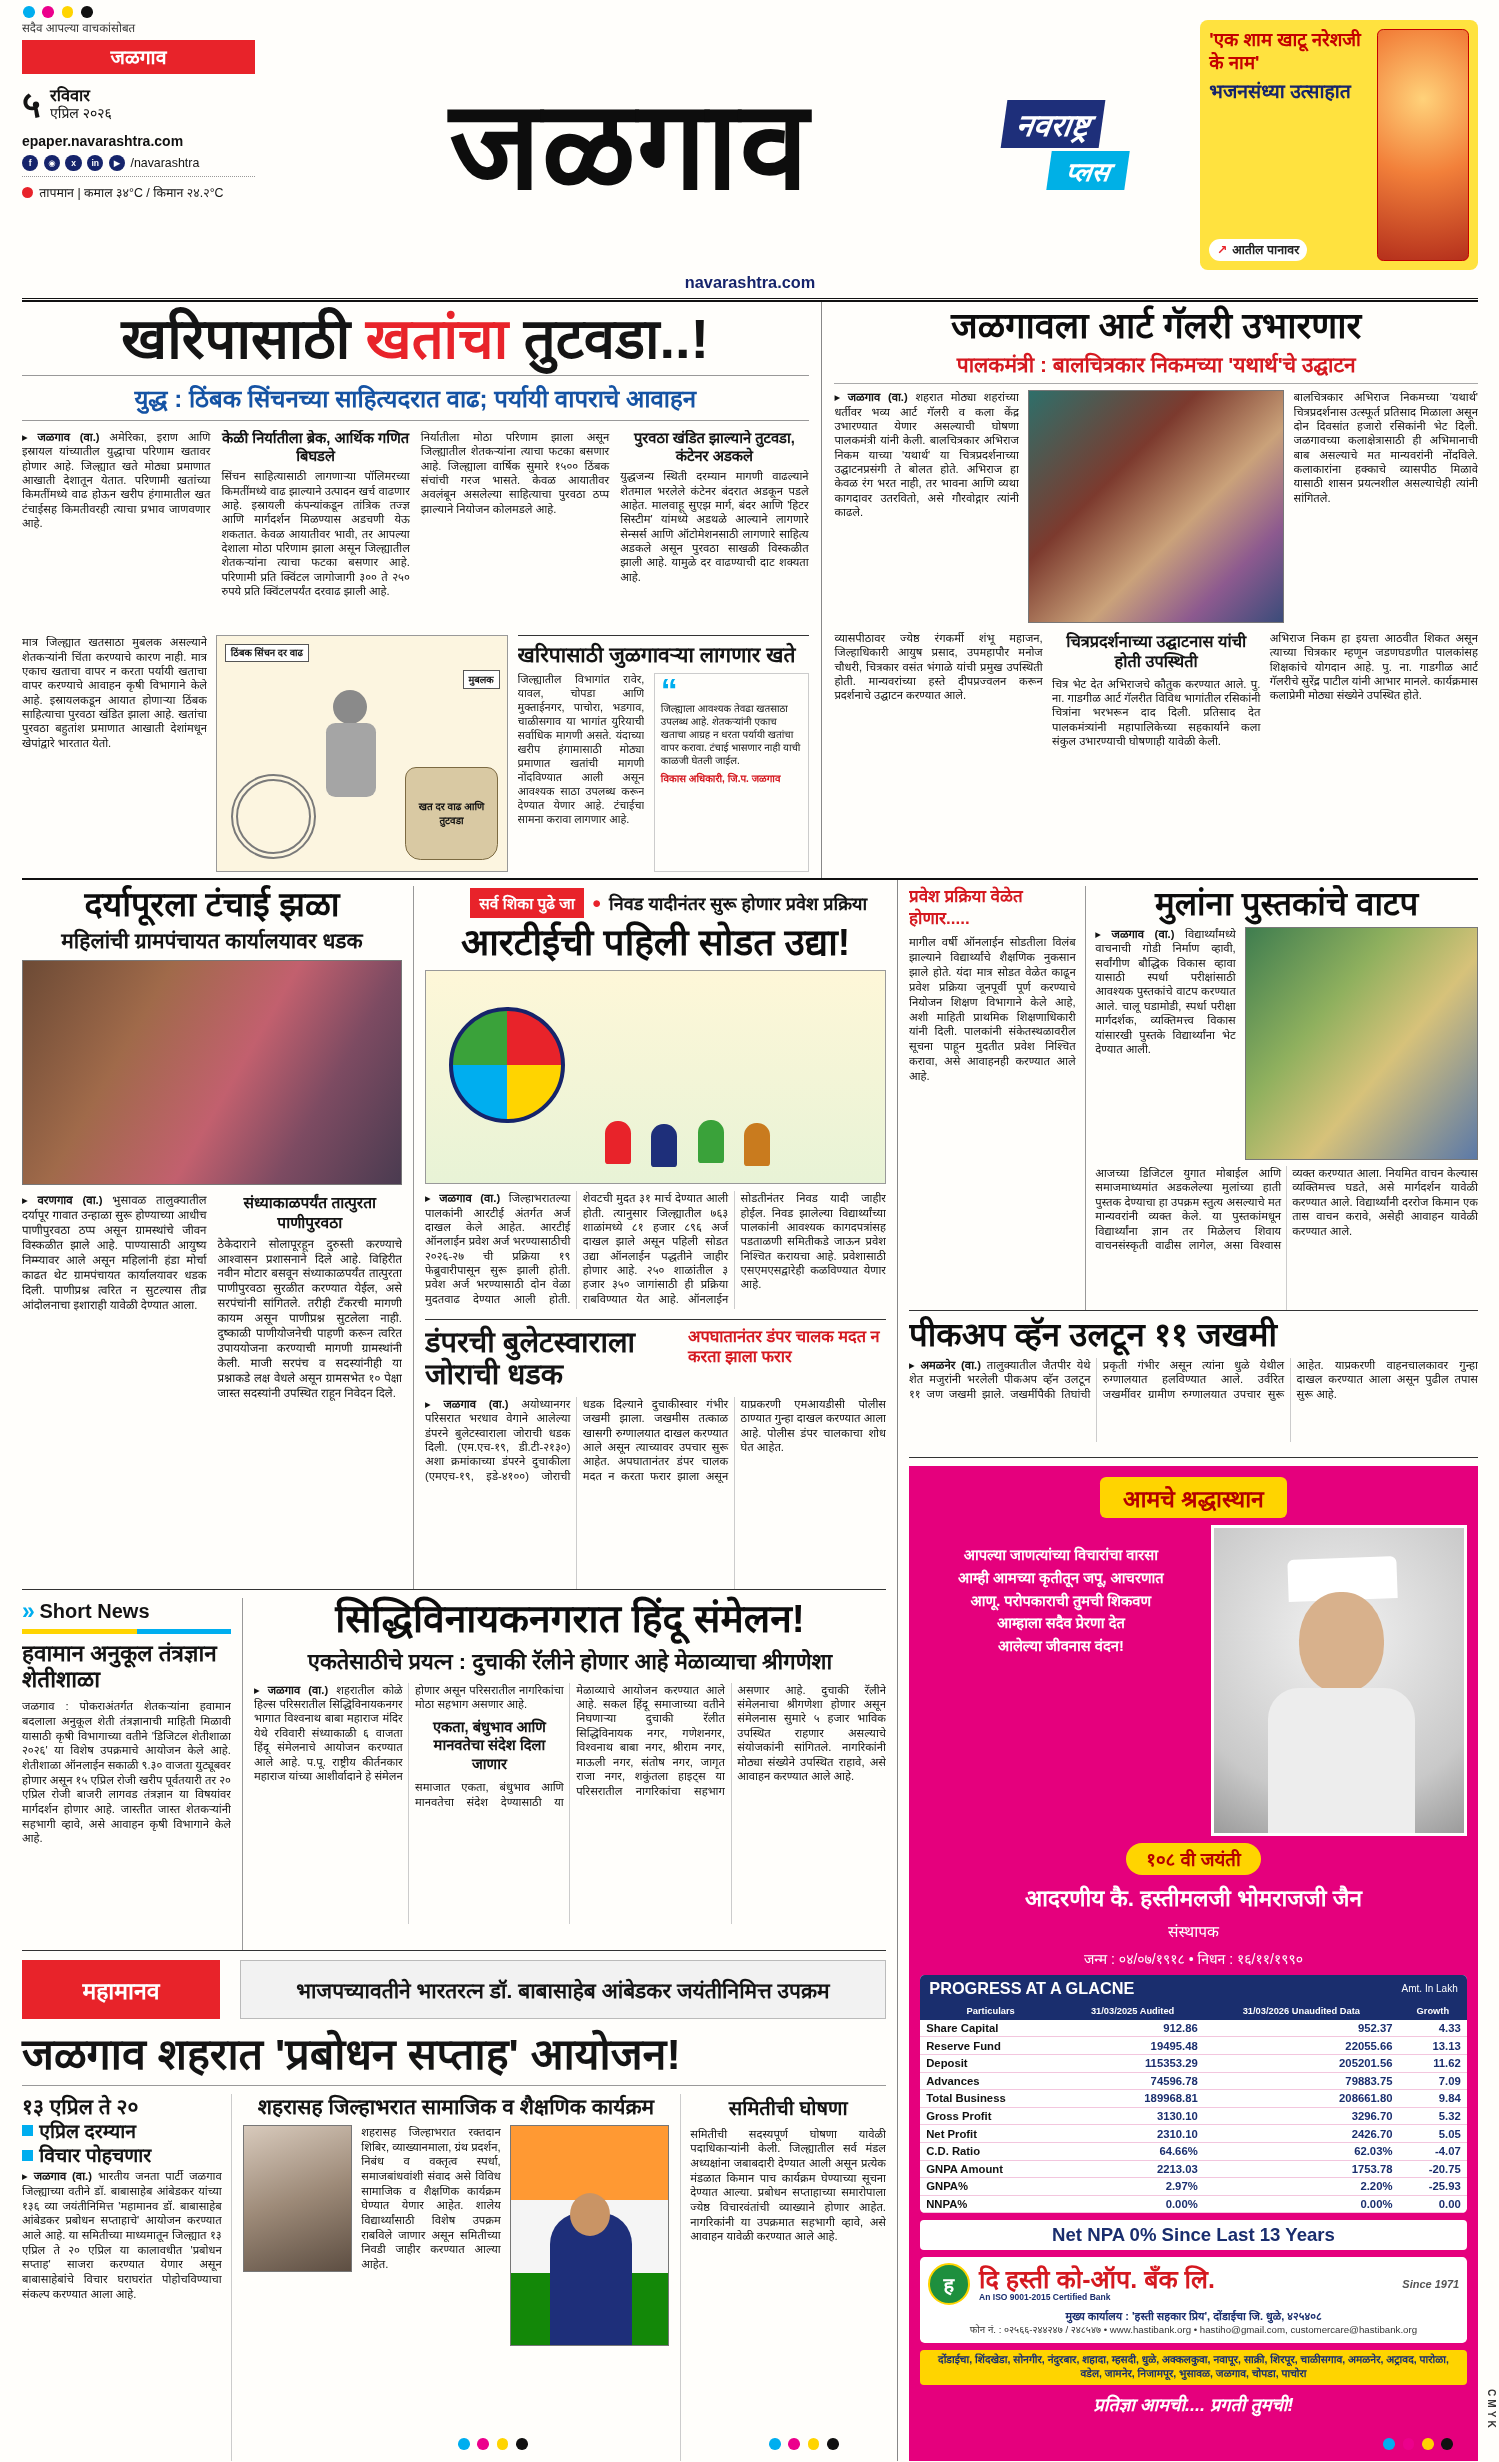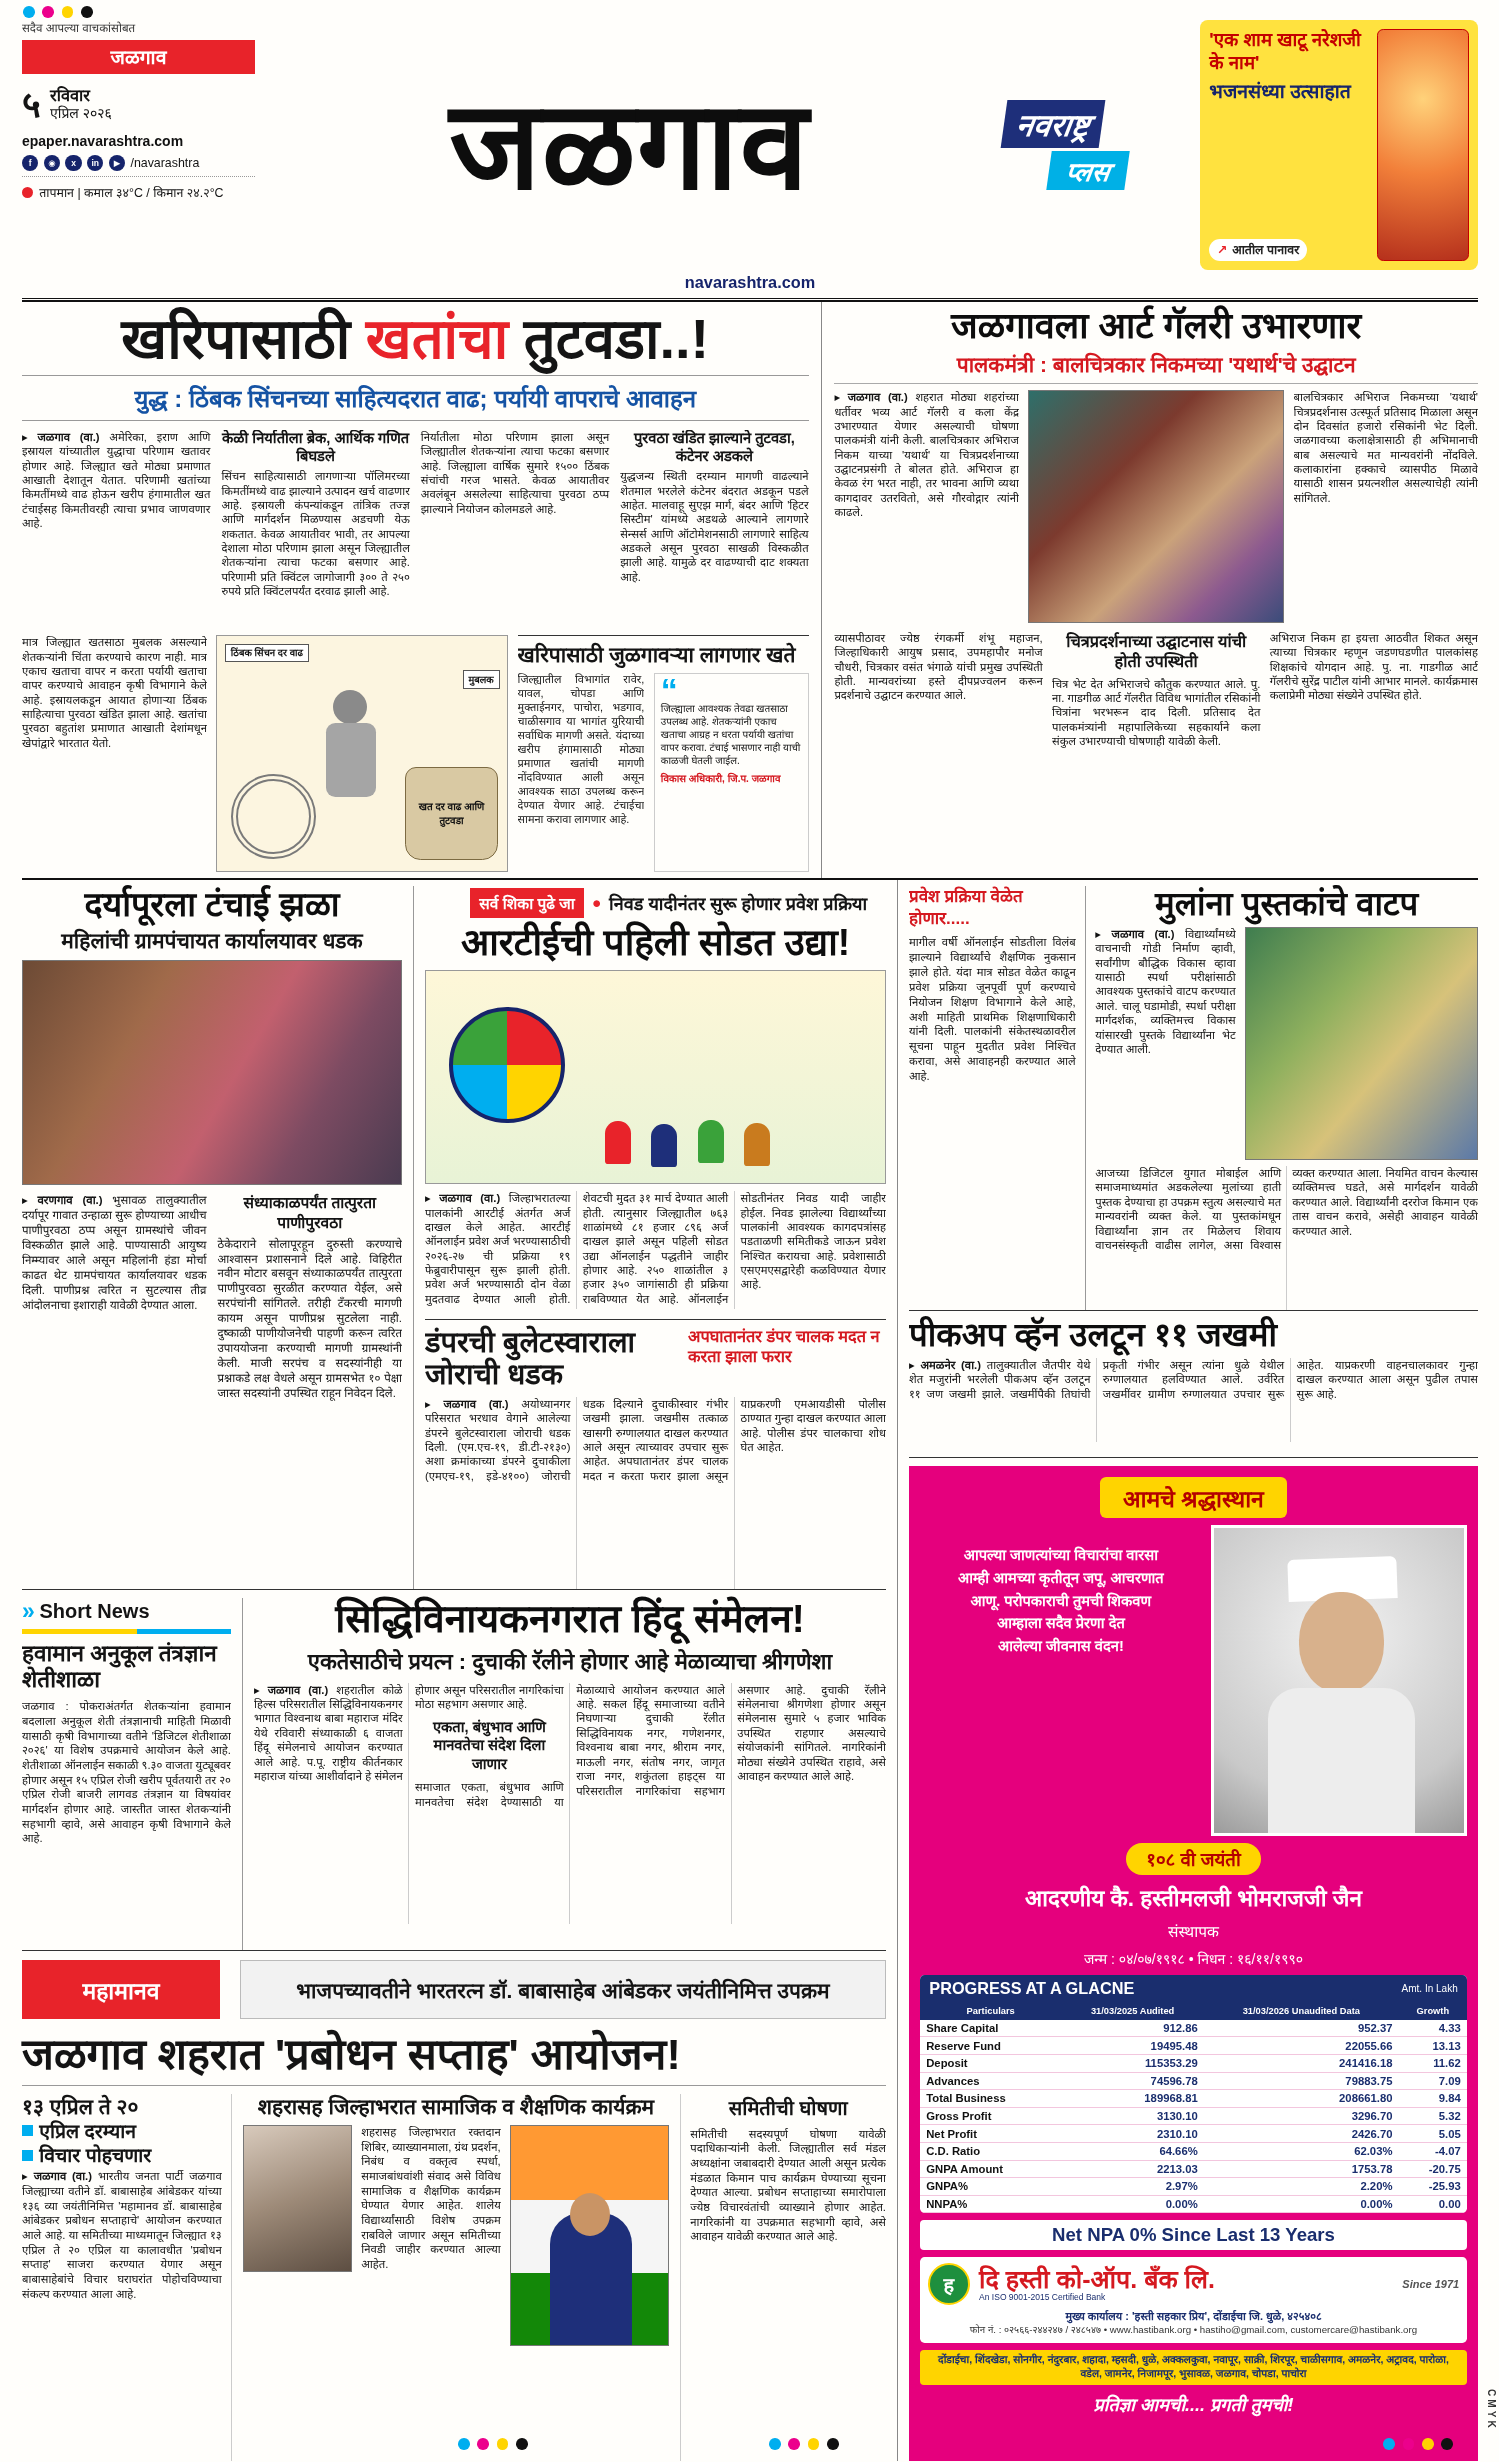--- a/index.html
+++ b/index.html
@@ -193,21 +193,21 @@
   .ad table { width:100%; border-collapse:collapse; font-size:11.3px; }
   .ad th { background:#1a2e6e; color:#fff; font-size:9.3px; padding:3.1px 4.7px; line-height:1.15; }
   .ad td { padding:2.3px 6.2px; border-bottom:0.8px solid #f3c6de; }
   .ad td:first-child { font-weight:bold; text-align:left; }
   .ad td.num { text-align:right; color:#1a2e6e; font-weight:bold; }
   .npa { background:#fff; color:#1a2e6e; font-size:18.6px; font-weight:800; text-align:center; padding:3.9px; border-radius:3.9px; }
   .bank-strip { background:#fff; color:#111; border-radius:4.7px; padding:6.2px 7.8px; }
   .bank-row { display:flex; align-items:center; gap:9.3px; }
   .bank-logo { width:42px; height:42px; border-radius:50%; background:#1e8f3e; color:#fff; font-size:20px; font-weight:800; display:flex; align-items:center; justify-content:center; border:2.3px solid #ffd400; }
   .bank-name { color:#d51920; font-size:25px; font-weight:800; line-height:1.05; }
-  .bank-iso { font-size:8.5px; color:#1a2e6e; font-weight:normal; }
+  .bank-iso { font-size:8.5px; color:#1a2e6e; font-weight:bold; }
   .bank-since { margin-left:auto; font-size:11px; font-style:italic; color:#555; font-weight:bold; }
   .bank-office { font-size:11px; color:#1a2e6e; font-weight:bold; text-align:center; margin-top:3.1px; }
   .bank-contact { font-size:9.7px; color:#333; text-align:center; }
   .branches { background:#ffd400; color:#1a2e6e; font-size:10.5px; font-weight:bold; text-align:center; padding:3.9px 6.2px; border-radius:3.9px; line-height:1.3; }
   .slogan { font-size:18px; font-style:italic; font-weight:bold; text-align:center; }
 </style>
 </head>
 <body>
 
 <div class="page">
@@ -528,21 +528,21 @@
                 </tr>
                 <tr>
                   <td>Reserve Fund</td>
                   <td class="num">19495.48</td>
                   <td class="num">22055.66</td>
                   <td class="num">13.13</td>
                 </tr>
                 <tr>
                   <td>Deposit</td>
                   <td class="num">115353.29</td>
-                  <td class="num">241416.18</td>
+                  <td class="num">205201.56</td>
                   <td class="num">11.62</td>
                 </tr>
                 <tr>
                   <td>Advances</td>
                   <td class="num">74596.78</td>
                   <td class="num">79883.75</td>
                   <td class="num">7.09</td>
                 </tr>
                 <tr>
                   <td>Total Business</td>

